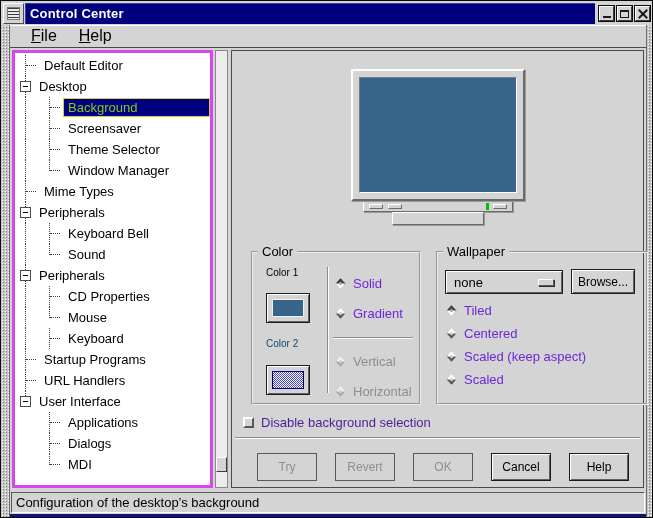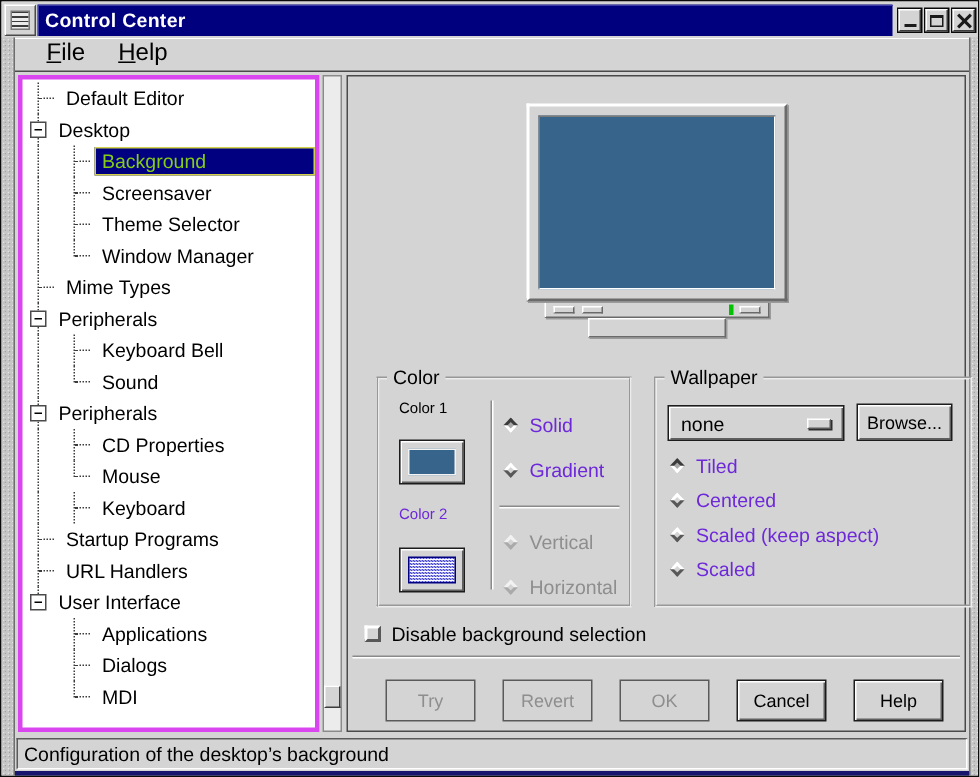--- a/index.html
+++ b/index.html
@@ -72,21 +72,21 @@
   .base-btn.right{margin-left:4px;margin-right:5px;}
   .monitor-stand{width:92px;height:13px;background:#d4d4d4;border:1px solid;border-color:#fff #6a6a6a #6a6a6a #fff;box-shadow:1px 1px 0 #9a9a9a;}
 
   
   .frame{position:absolute;border:2px groove #ececec;}
   .frame-legend{position:absolute;top:-9px;left:5px;background:#d4d4d4;padding:0 4px;font-size:13px;color:#000;}
   .frame.color-frame{left:19px;top:200px;width:170px;height:154px;}
   .frame.wallpaper-frame{left:204px;top:200px;width:212px;height:154px;}
 
   .swatch-label{position:absolute;left:13px;font-size:10px;color:#000;}
-  .swatch-label.disabled{color:#6d28d9;}
+  .swatch-label.disabled{color:#0c4a6e;}
   .swatch-btn{position:absolute;left:13px;width:44px;height:30px;background:#d4d4d4;border:1px solid #1c1c1c;box-shadow:inset 1px 1px 0 #fff,inset -1px -1px 0 #5f5f5f;display:flex;align-items:center;justify-content:center;padding:0;cursor:default;}
   .swatch{width:32px;height:18px;border:1px solid #f2f2f2;}
   .swatch.dither{background-image:conic-gradient(#4343cd 25%,#fff 0 50%,#4343cd 0 75%,#fff 0);background-size:2px 2px;border:1px solid #000080;}
   .vsep{position:absolute;left:74px;top:14px;bottom:10px;border-left:1px solid #8a8a8a;border-right:1px solid #fff;}
 
   .radio-row{display:flex;align-items:center;height:17px;font-size:13px;color:#6d28d9;cursor:default;}
   .diamond{width:7px;height:7px;background:#d4d4d4;border:2px solid;border-color:#fff #585858 #585858 #fff;transform:rotate(45deg);flex:none;margin:0 9px 0 2px;}
   .radio-row.selected .diamond{border-color:#3c3c3c #fff #fff #3c3c3c;background:#a8a8a8;}
   .radio-row.disabled{color:#8e8e8e;}
   .radio-row.disabled .diamond{border-color:#f2f2f2 #aaaaaa #aaaaaa #f2f2f2;}
@@ -96,21 +96,21 @@
   .wp-radios{position:absolute;left:8px;top:49px;display:flex;flex-direction:column;gap:6px;}
 
   
   .option-menu{position:absolute;left:7px;top:17px;width:118px;height:24px;background:#d4d4d4;border:1px solid #1c1c1c;box-shadow:inset 1px 1px 0 #fff,inset -1px -1px 0 #5f5f5f;display:flex;align-items:center;justify-content:space-between;padding:0 8px 0 8px;font-size:13px;cursor:default;}
   .opt-ind{width:16px;height:7px;background:#d4d4d4;border:1px solid;border-color:#fff #5a5a5a #5a5a5a #fff;box-shadow:1px 1px 0 #2e2e2e;flex:none;}
   .gtk-btn{font-family:"Liberation Sans", sans-serif;font-size:12px;color:#000;background:#d4d4d4;border:1px solid #1c1c1c;box-shadow:inset 1px 1px 0 #fff,inset -1px -1px 0 #5f5f5f;cursor:default;}
   .gtk-btn.disabled{color:#8e8e8e;border:1px solid #5a5a5a;box-shadow:none;}
   .browse-btn{position:absolute;left:133px;top:16px;width:64px;height:25px;}
 
   
-  .check-row{position:absolute;left:11px;top:364px;display:flex;align-items:center;font-size:13px;color:#000000;}
+  .check-row{position:absolute;left:11px;top:364px;display:flex;align-items:center;font-size:13px;color:#4c1d95;}
   .checkbox{width:11px;height:11px;background:#d4d4d4;border:2px solid;border-color:#fff #585858 #585858 #fff;margin-right:7px;flex:none;}
   .panel-sep{position:absolute;left:3px;right:3px;top:386px;border-top:1px solid #8a8a8a;border-bottom:1px solid #fff;}
   .btn-row{position:absolute;left:25px;right:8px;top:402px;display:flex;gap:18px;}
   .btn-row .gtk-btn{width:60px;height:28px;flex:none;}
 
   
   .statusbar{height:21px;flex:none;margin:2px 1px 1px 1px;background:#d4d4d4;border:1px solid;border-color:#5a5a5a #fff #fff #5a5a5a;display:flex;align-items:center;padding-left:4px;font-size:13px;color:#000;}
 </style>
 </head>
 <body>

